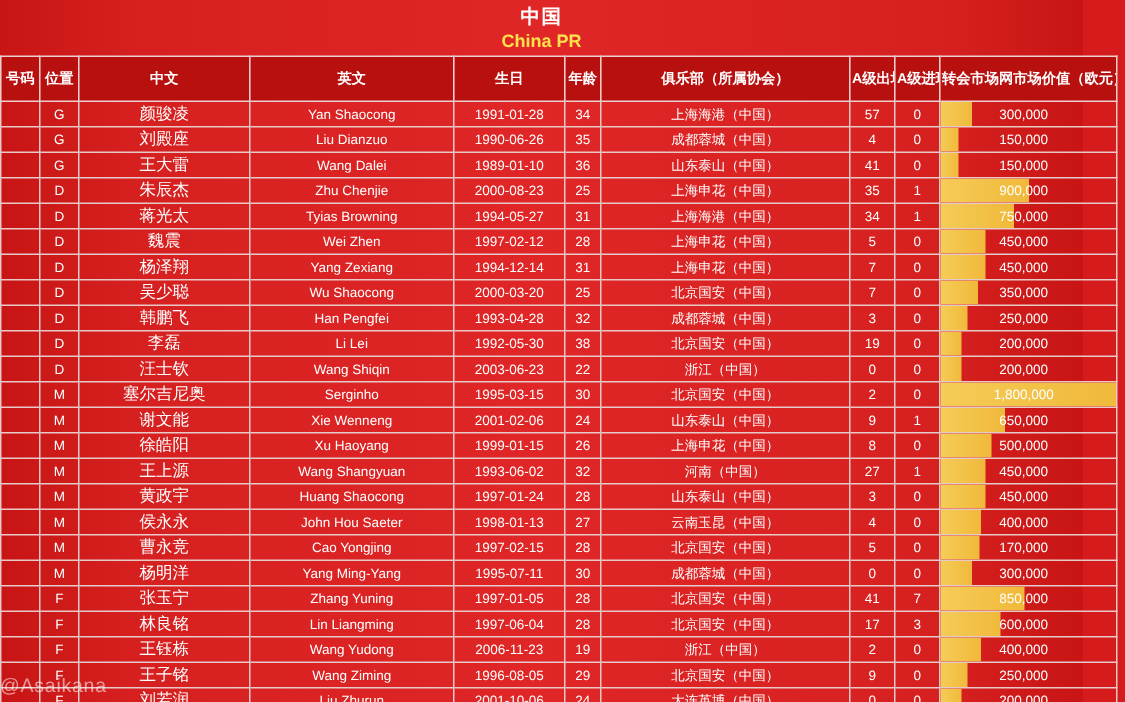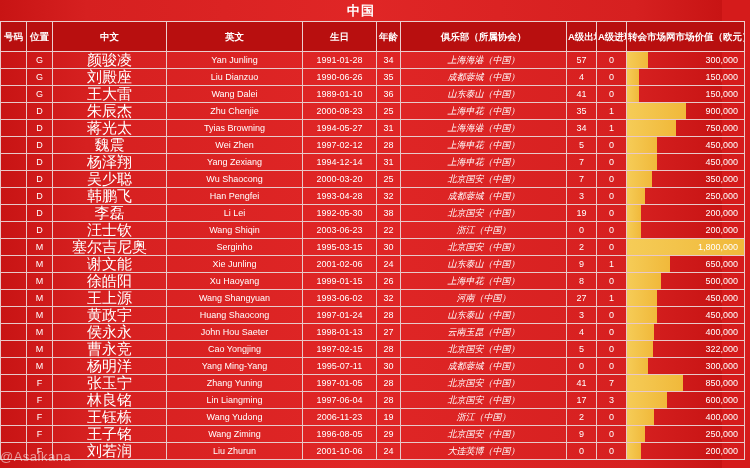--- a/index.html
+++ b/index.html
@@ -47,38 +47,37 @@
   }
   thead th {
     background: #b80f0f;
     font-weight: bold;
     font-size: 9.5px;
     height: 30px;
     color: #ffffff;
     border: 1px solid #eccfcf;
   }
   thead th .two-line { display: block; line-height: 10px; }
-  td.cn { font-size: 15px; }
+  td.cn { font-size: 11px; }
   td.en { font-size: 9px; }
-  td.club { font-size: 9px; font-style: italic; }
+  td.club { font-size: 9px; }
   .bar-cell {
     position: relative;
     padding: 0;
   }
   .bar {
     position: absolute;
     left: 0; top: 0; bottom: 0;
     background: linear-gradient(90deg,#f7d55a,#f2c13c);
     opacity: .95;
   }
   .bar-label {
     position: relative;
     z-index: 2;
     display: block;
-    text-align: right;
     padding-right: 6px;
     line-height: 16px;
     color: #ffffff;
     font-size: 9px;
   }
   .watermark {
     position: absolute;
     left: 0; right: 0; bottom: 4px;
     text-align: left;
     color: rgba(255,255,255,0.55);
@@ -86,20 +85,21 @@
     letter-spacing: .5px;
   }
 </style>
 </head>
 <body>
 
 <div id="root">
 
   <div class="title-block">
     <div class="title-cn">中国</div>
+    <div class="title-en">China PR</div>
   </div>
 
   <table>
     <colgroup>
       <col style="width:26px">
       <col style="width:26px">
       <col style="width:114px">
       <col style="width:136px">
       <col style="width:74px">
       <col style="width:24px">
@@ -132,21 +132,21 @@
         <th>
             <span class="two-line">转会市场网市场价值（欧元）</span>
           </th>
       </tr>
     </thead>
     <tbody>
         <tr>
           <td></td>
           <td>G</td>
           <td class="cn">颜骏凌</td>
-          <td class="en">Yan Junling</td>
+          <td class="en">Yan Shaocong</td>
           <td>1991-01-28</td>
           <td>34</td>
           <td class="club">上海海港（中国）</td>
           <td>57</td>
           <td>0</td>
           <td class="bar-cell">
             <div class="bar" style="width: 18%;"></div>
             <span class="bar-label">300,000</span>
           </td>
         </tr>
@@ -312,21 +312,21 @@
           <td>0</td>
           <td class="bar-cell">
             <div class="bar" style="width: 100%;"></div>
             <span class="bar-label">1,800,000</span>
           </td>
         </tr>
         <tr>
           <td></td>
           <td>M</td>
           <td class="cn">谢文能</td>
-          <td class="en">Xie Junling</td>
+          <td class="en">Xie Wenneng</td>
           <td>2001-02-06</td>
           <td>24</td>
           <td class="club">山东泰山（中国）</td>
           <td>9</td>
           <td>1</td>
           <td class="bar-cell">
             <div class="bar" style="width: 37%;"></div>
             <span class="bar-label">650,000</span>
           </td>
         </tr>
@@ -395,21 +395,21 @@
           <td>M</td>
           <td class="cn">曹永竞</td>
           <td class="en">Cao Yongjing</td>
           <td>1997-02-15</td>
           <td>28</td>
           <td class="club">北京国安（中国）</td>
           <td>5</td>
           <td>0</td>
           <td class="bar-cell">
             <div class="bar" style="width: 22%;"></div>
-            <span class="bar-label">322,000</span>
+            <span class="bar-label">170,000</span>
           </td>
         </tr>
         <tr>
           <td></td>
           <td>M</td>
           <td class="cn">杨明洋</td>
           <td class="en">Yang Ming-Yang</td>
           <td>1995-07-11</td>
           <td>30</td>
           <td class="club">成都蓉城（中国）</td>

